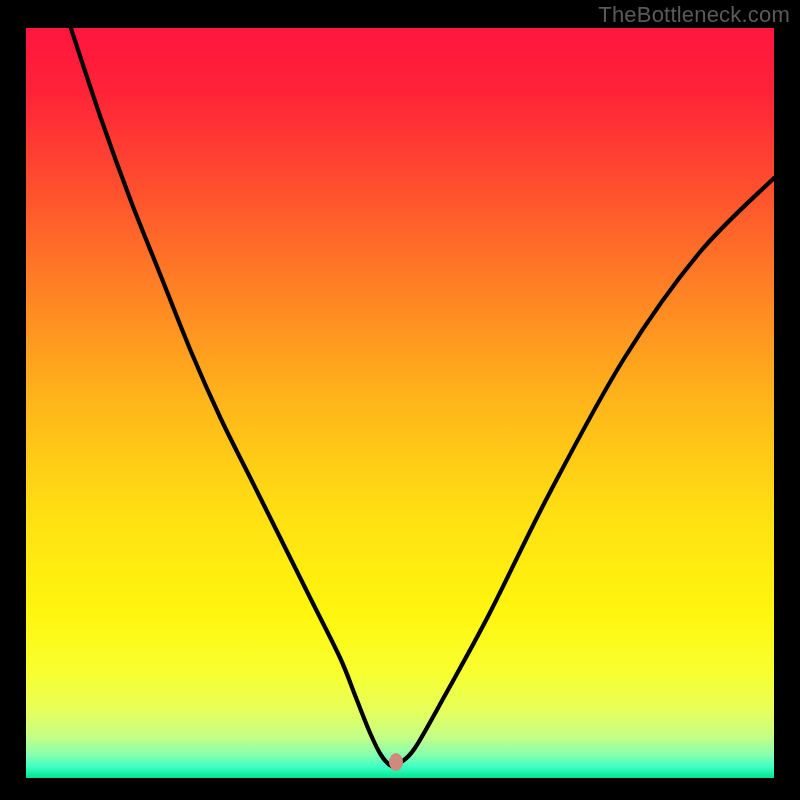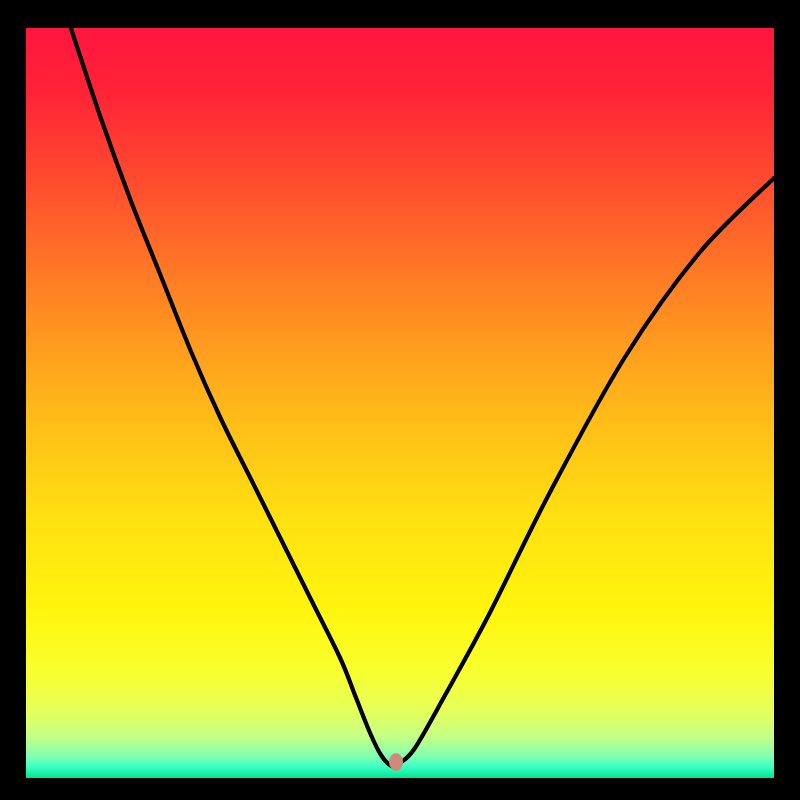--- a/index.html
+++ b/index.html
@@ -52,20 +52,21 @@
     background: #cf8a7c;
     border-radius: 50% / 50%;
     transform: translate(-50%, -50%);
   }
 </style>
 </head>
 <body>
 
 <div class="frame">
 
+  <div class="watermark">TheBottleneck.com</div>
 
   <div class="plot-area">
 
     <svg class="gradient" viewBox="0 0 748 750" preserveAspectRatio="none" width="748" height="750">
       <defs>
         <linearGradient id="bg-grad" x1="0" y1="0" x2="0" y2="1">
             <stop offset="0.00%" stop-color="#ff163e"></stop>
             <stop offset="8.00%" stop-color="#ff2238"></stop>
             <stop offset="20.00%" stop-color="#ff4a2f"></stop>
             <stop offset="35.00%" stop-color="#ff8224"></stop>

